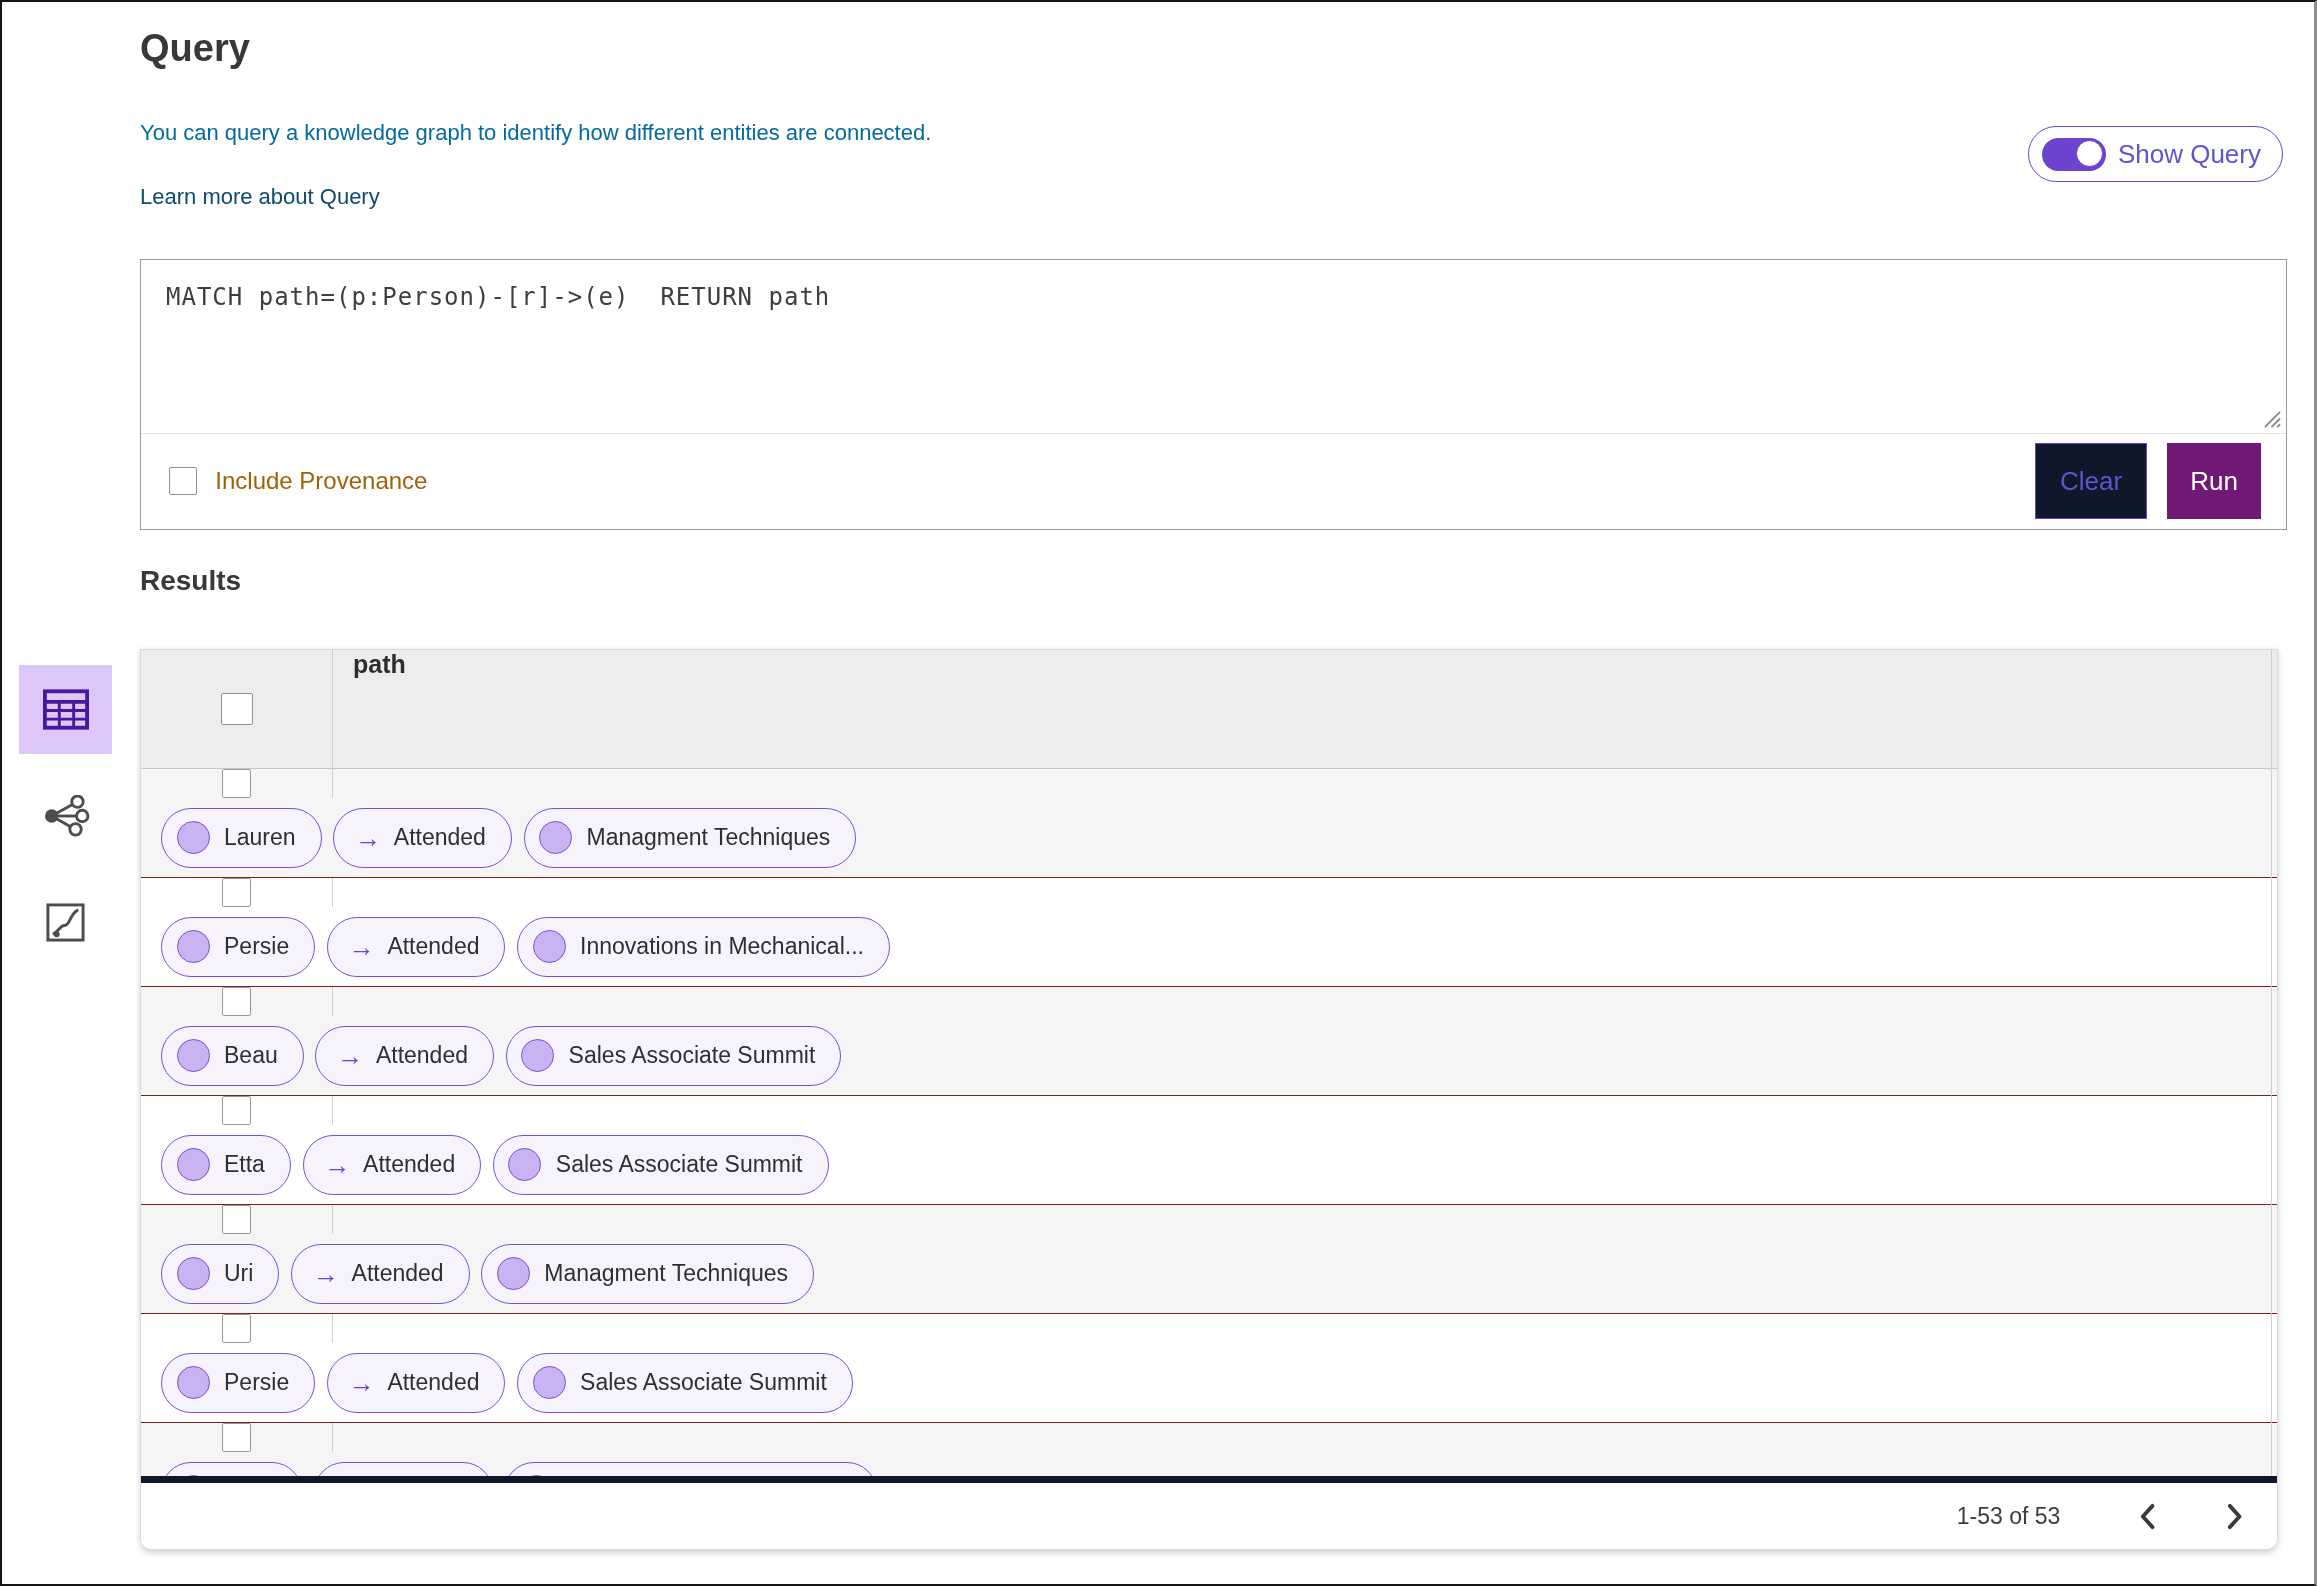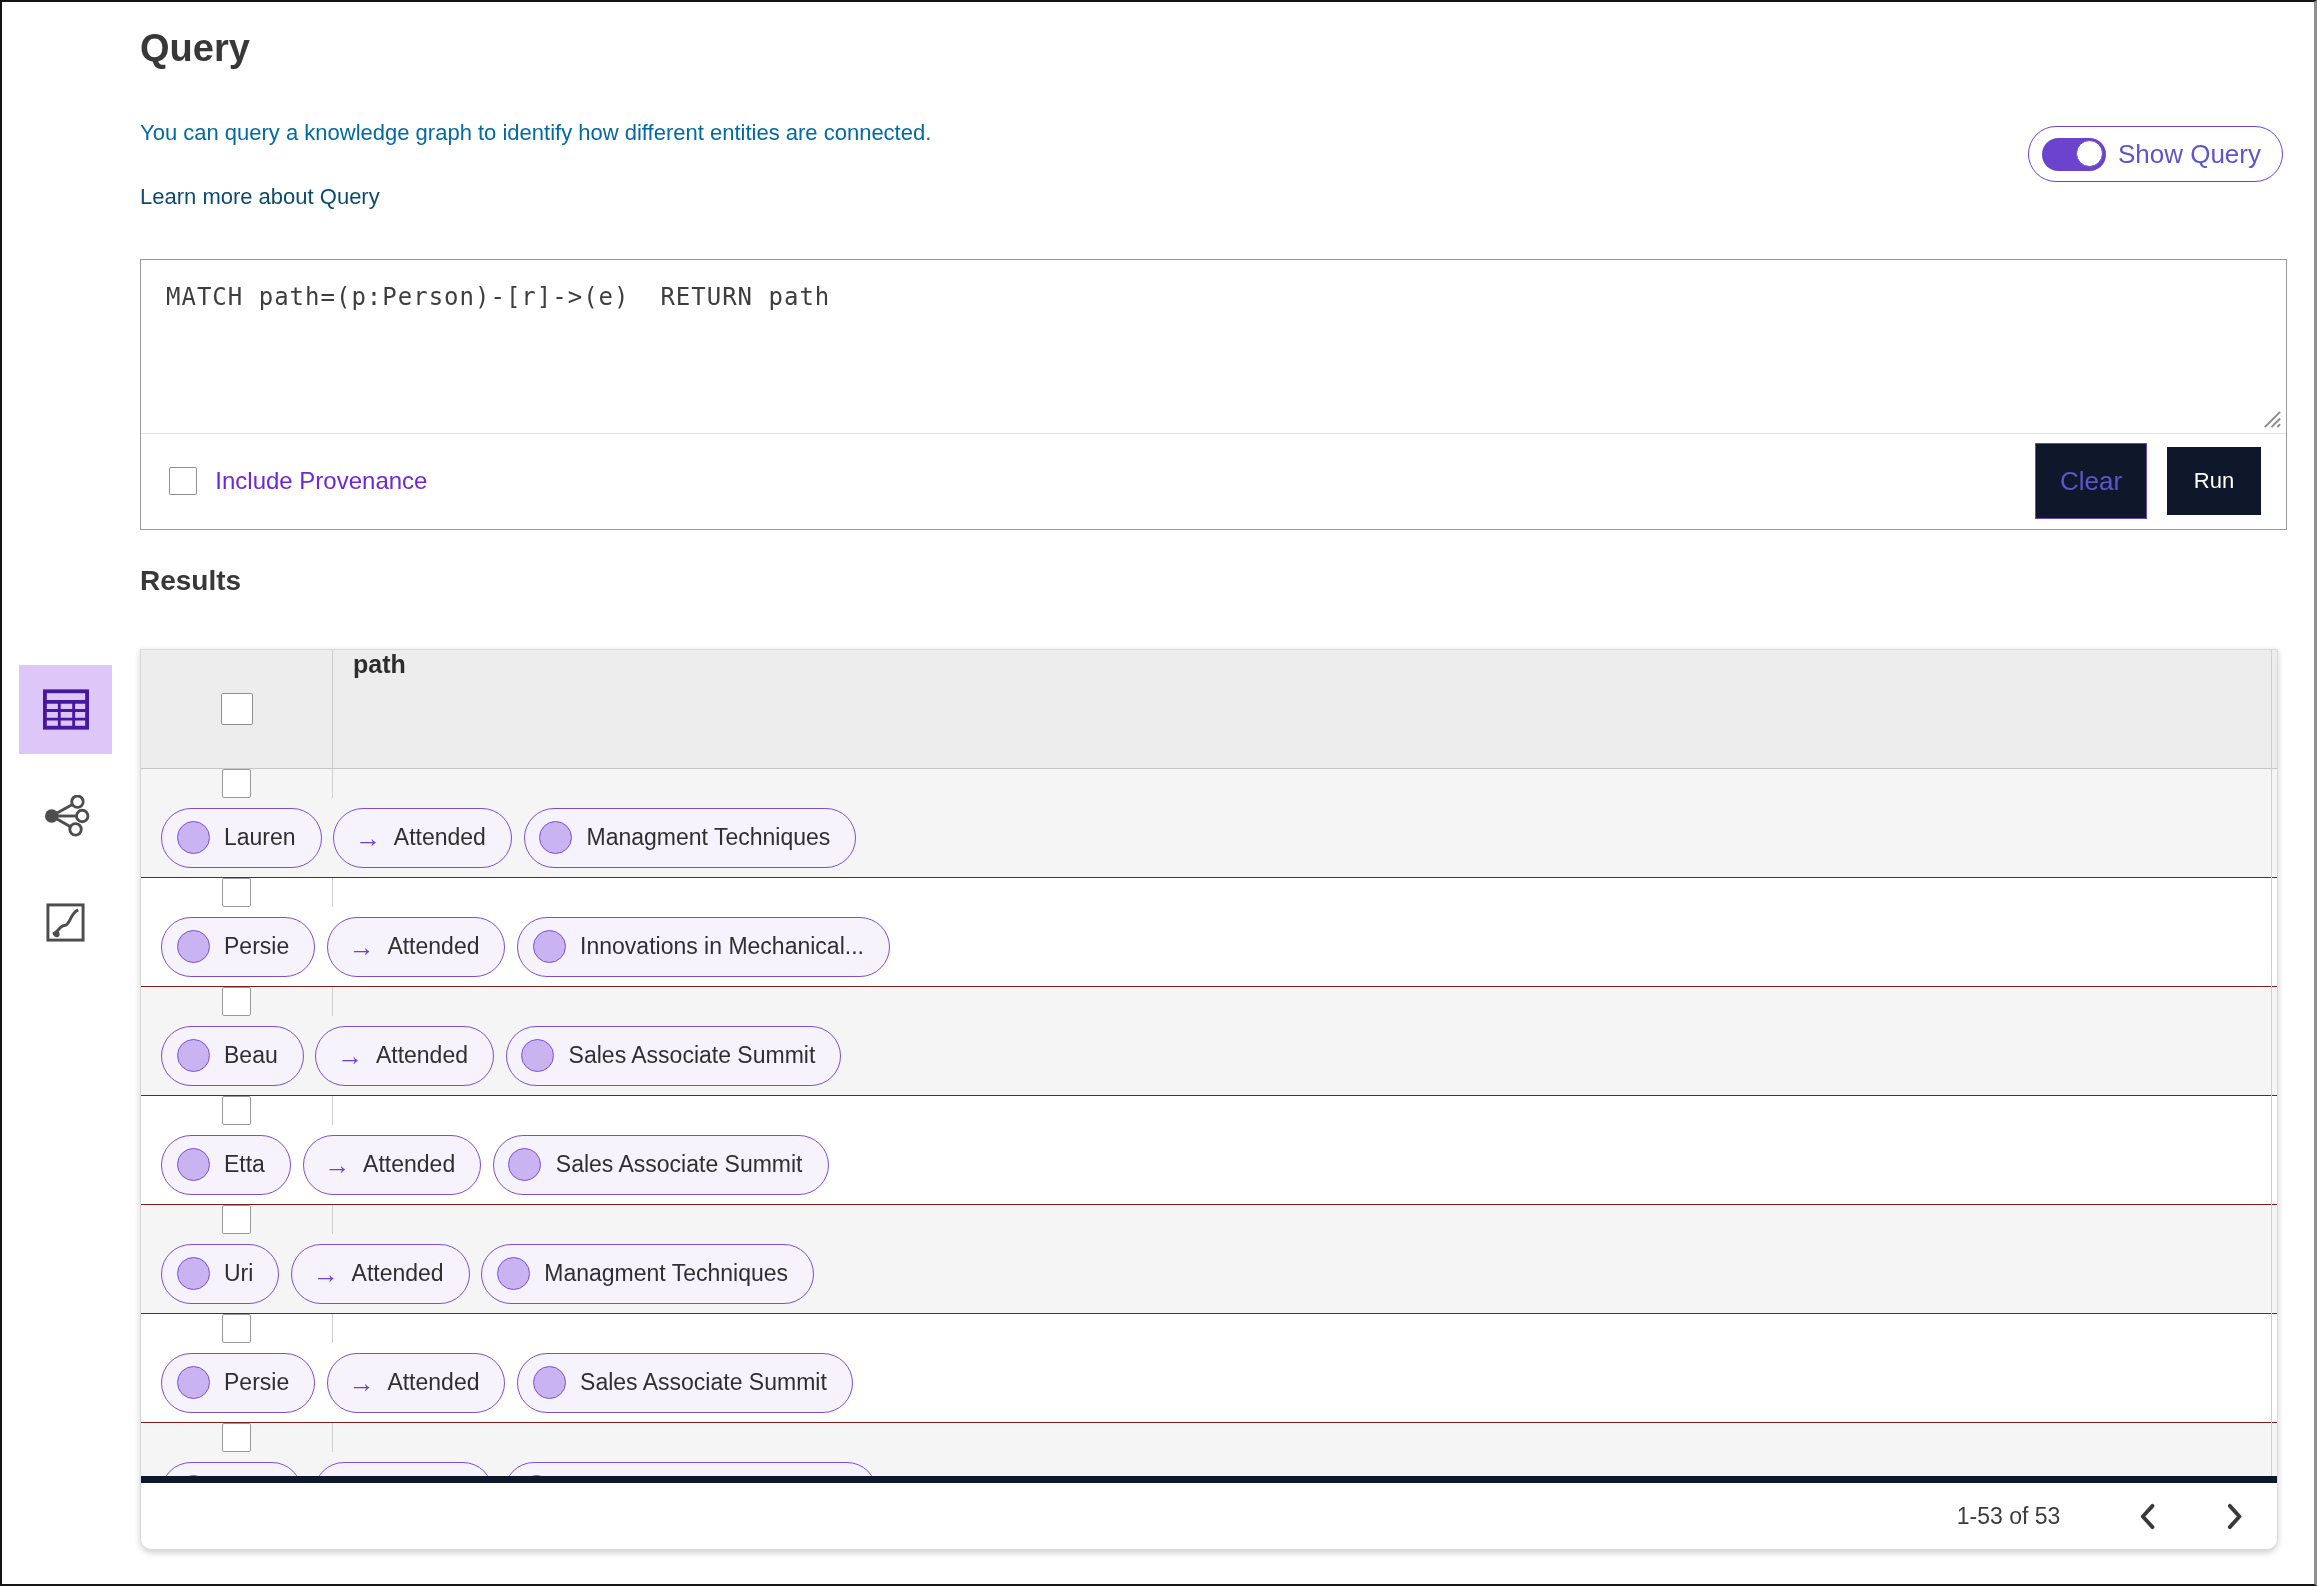--- a/index.html
+++ b/index.html
@@ -40,29 +40,29 @@
     font-family:"DejaVu Sans Mono", monospace; font-size:24px; color:#3e3e3e;
     padding:23px 25px; letter-spacing:1px; overflow:hidden;
   }
   .resize-handle { position:absolute; right:3.9px; bottom:3.9px; width:21px; height:21px; cursor:nwse-resize; }
 
   .query-footer { display:flex; align-items:center; height:94px; padding:0 25px 0 28px; }
   .cbx {
     width:28px; height:28px; border:1.9px solid #8f8f8f; background:#fff; border-radius:1.9px;
     flex:0 0 auto; cursor:pointer;
   }
-  .prov-label { font-size:24px; color:#6d28d9; margin-left:18.3px; }
+  .prov-label { font-size:24px; color:#a16207; margin-left:18.3px; }
   .spacer { flex:1; }
   .btn-clear {
     width:112px; height:76px; background:#0f172a; border:1.9px solid #6b43cd; color:#5d55ce;
     font-size:26px; font-family:inherit; cursor:pointer;
   }
   .btn-run {
-    width:94px; height:68px; background:#0f172a; border:none; color:#fff;
-    font-size:22px; font-family:inherit; margin-left:20px; cursor:pointer;
+    width:94px; height:76px; background:#701a75; border:none; color:#fff;
+    font-size:26px; font-family:inherit; margin-left:20px; cursor:pointer;
   }
 
   
   .r-title { position:absolute; left:138px; top:563px; font-size:28px; font-weight:700; color:#383838; }
 
   .view-rail { position:absolute; left:17.4px; top:663px; width:93px; }
   .view-tile {
     width:93px; height:89px; display:flex; align-items:center; justify-content:center; cursor:pointer;
   }
   .view-tile.selected { background:#dcc7f8; }

